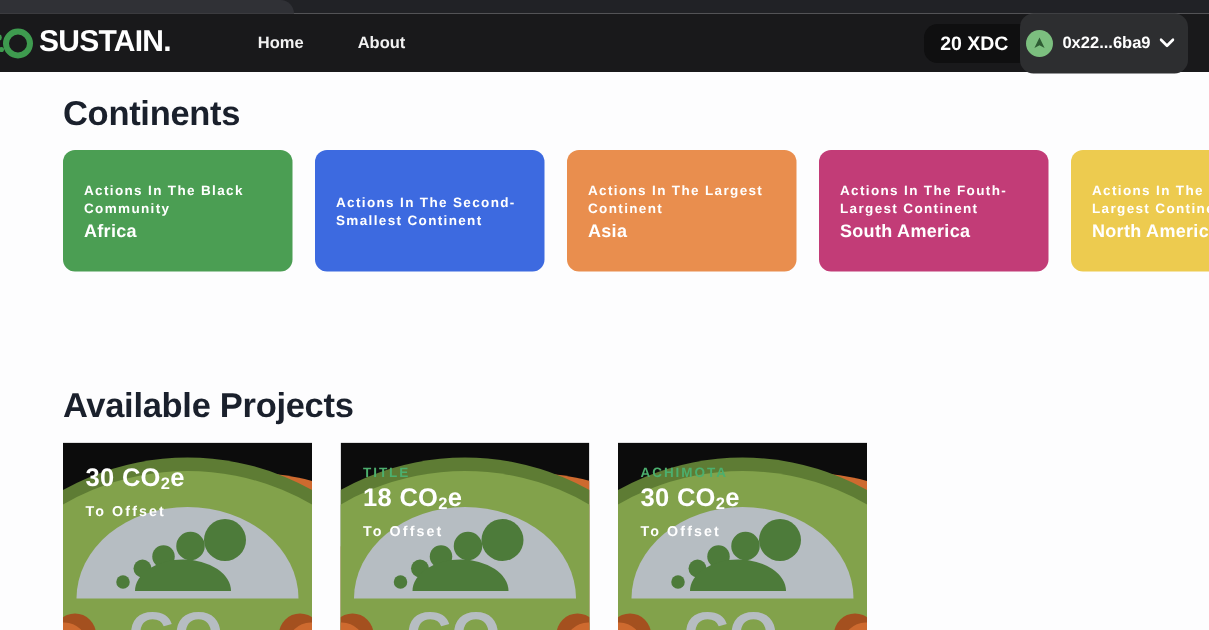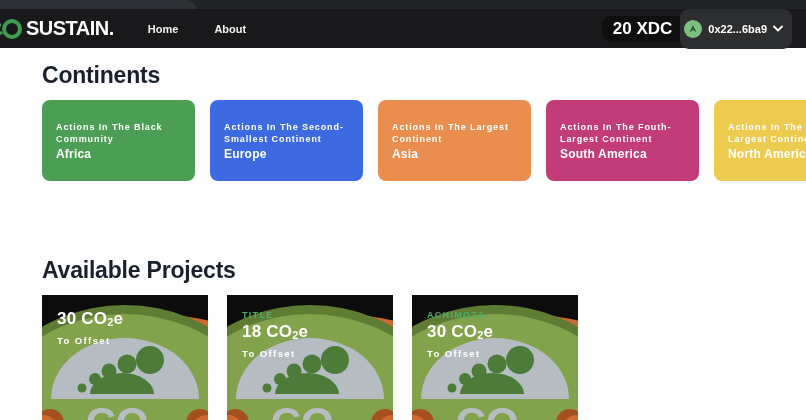--- a/index.html
+++ b/index.html
@@ -21,21 +21,21 @@
     width: 196px; height: 9px;
     background: #303136;
     border-top-right-radius: 9px;
   }
 
   
   .navbar {
     position: relative;
     width: 806px; height: 39px;
     background: #19191b;
-    display: flex; align-items: center;
+    display: flex; align-items: center; gap: 24px;
   }
   .brand {
     display: flex; align-items: center;
     margin-left: -4px;
   }
   .brand-icon { width: 30px; height: 28px; }
   .brand-text {
     color: #ffffff;
     font-size: 20px; font-weight: 800;
     letter-spacing: -0.5px;
@@ -50,21 +50,21 @@
   .wallet {
     position: absolute; right: 14px; top: 50%;
     transform: translateY(-50%);
     height: 26px;
     background: #0f0f10;
     border-radius: 9px;
     display: flex; align-items: center;
     padding-left: 11px;
   }
   .wallet-balance {
-    color: #ffffff; font-size: 17px; font-weight: 700;
+    color: #ffffff; font-size: 13px; font-weight: 700;
     margin-right: 8px; white-space: nowrap;
   }
   .wallet-account {
     height: 40px;
     background: #2d2e30;
     border-radius: 9px;
     display: flex; align-items: center;
     padding: 0 9px 0 4px;
     cursor: pointer; border: none; font-family: inherit;
   }
@@ -187,21 +187,20 @@
   <h2 class="section-heading">Continents</h2>
 
   <div class="continent-row">
   <div class="ccard" style="background: rgb(75, 158, 83);">
     <div class="ccard-sub">Actions In The Black Community</div>
     <div class="ccard-name">Africa</div>
   </div>
 
   <div class="ccard" style="background: rgb(61, 106, 224);">
     <div class="ccard-sub">Actions In The Second-Smallest Continent</div>
-    <div class="ccard-name">Europe</div>
   </div>
 
   <div class="ccard" style="background: rgb(233, 142, 78);">
     <div class="ccard-sub">Actions In The Largest Continent</div>
     <div class="ccard-name">Asia</div>
   </div>
 
   <div class="ccard" style="background: rgb(194, 60, 119);">
     <div class="ccard-sub">Actions In The Fouth-Largest Continent</div>
     <div class="ccard-name">South America</div>

